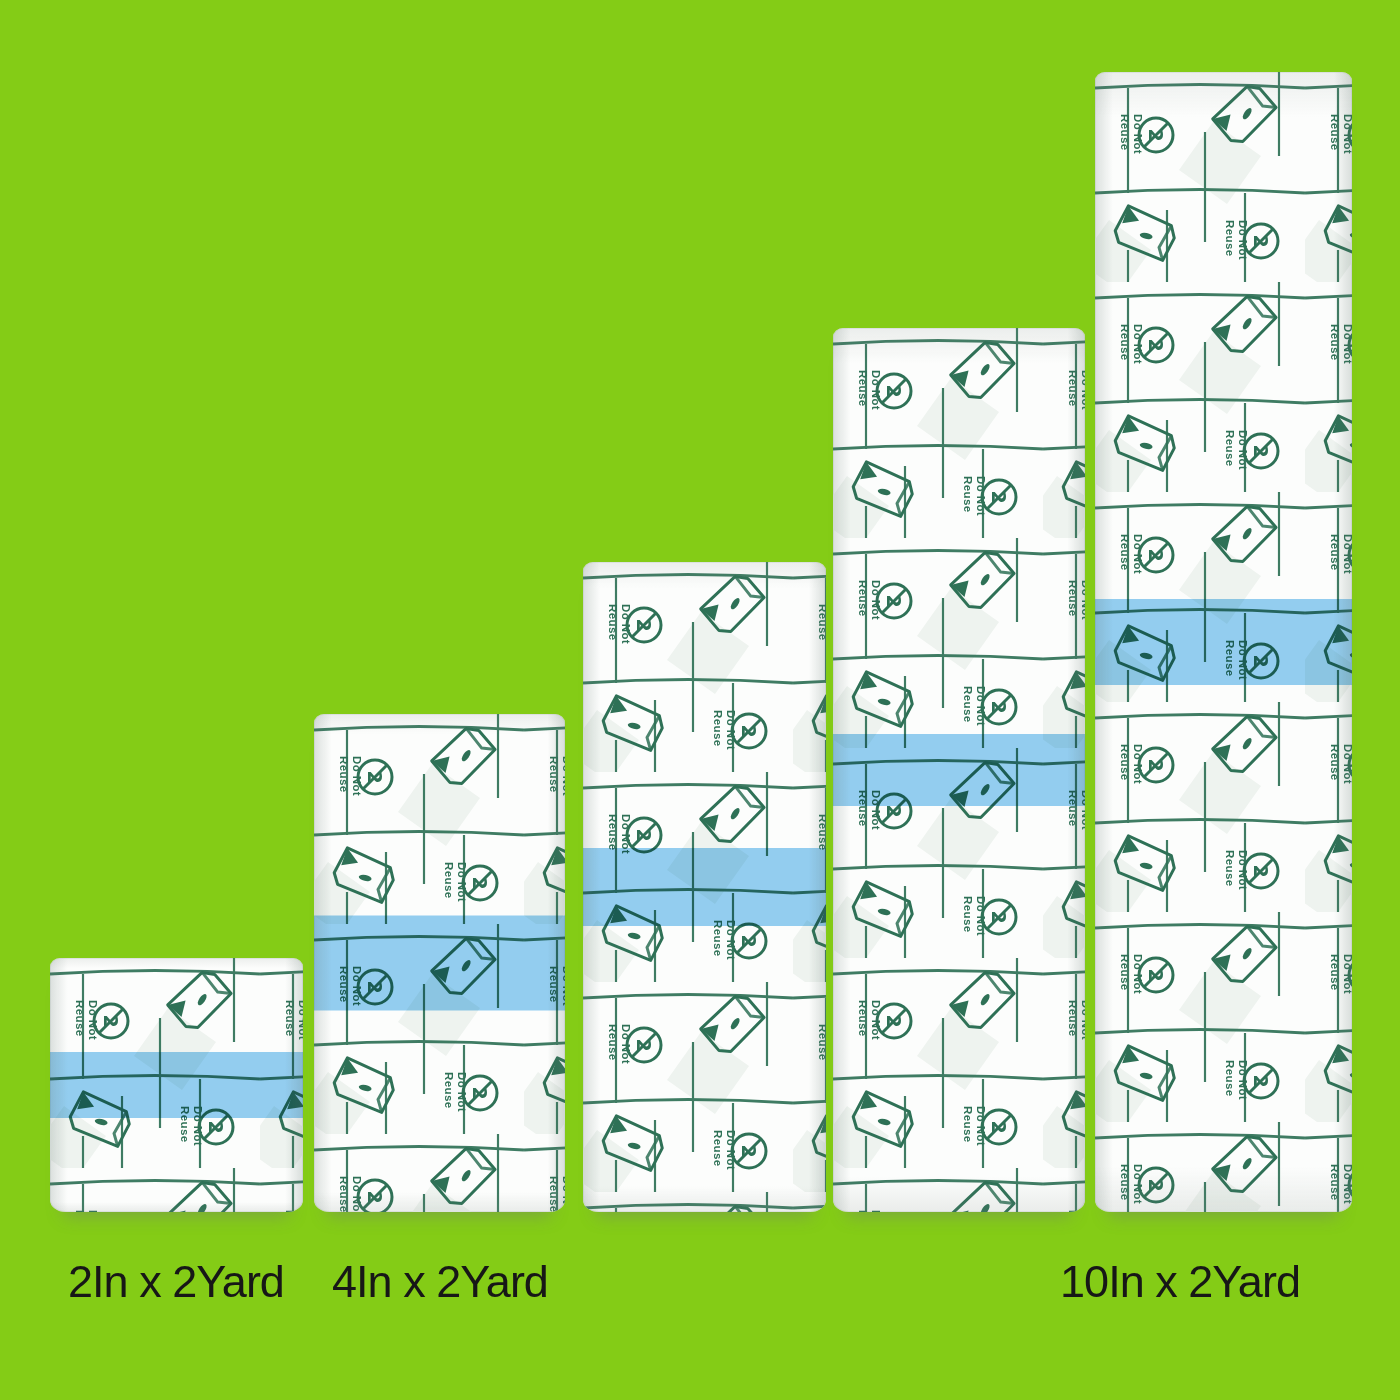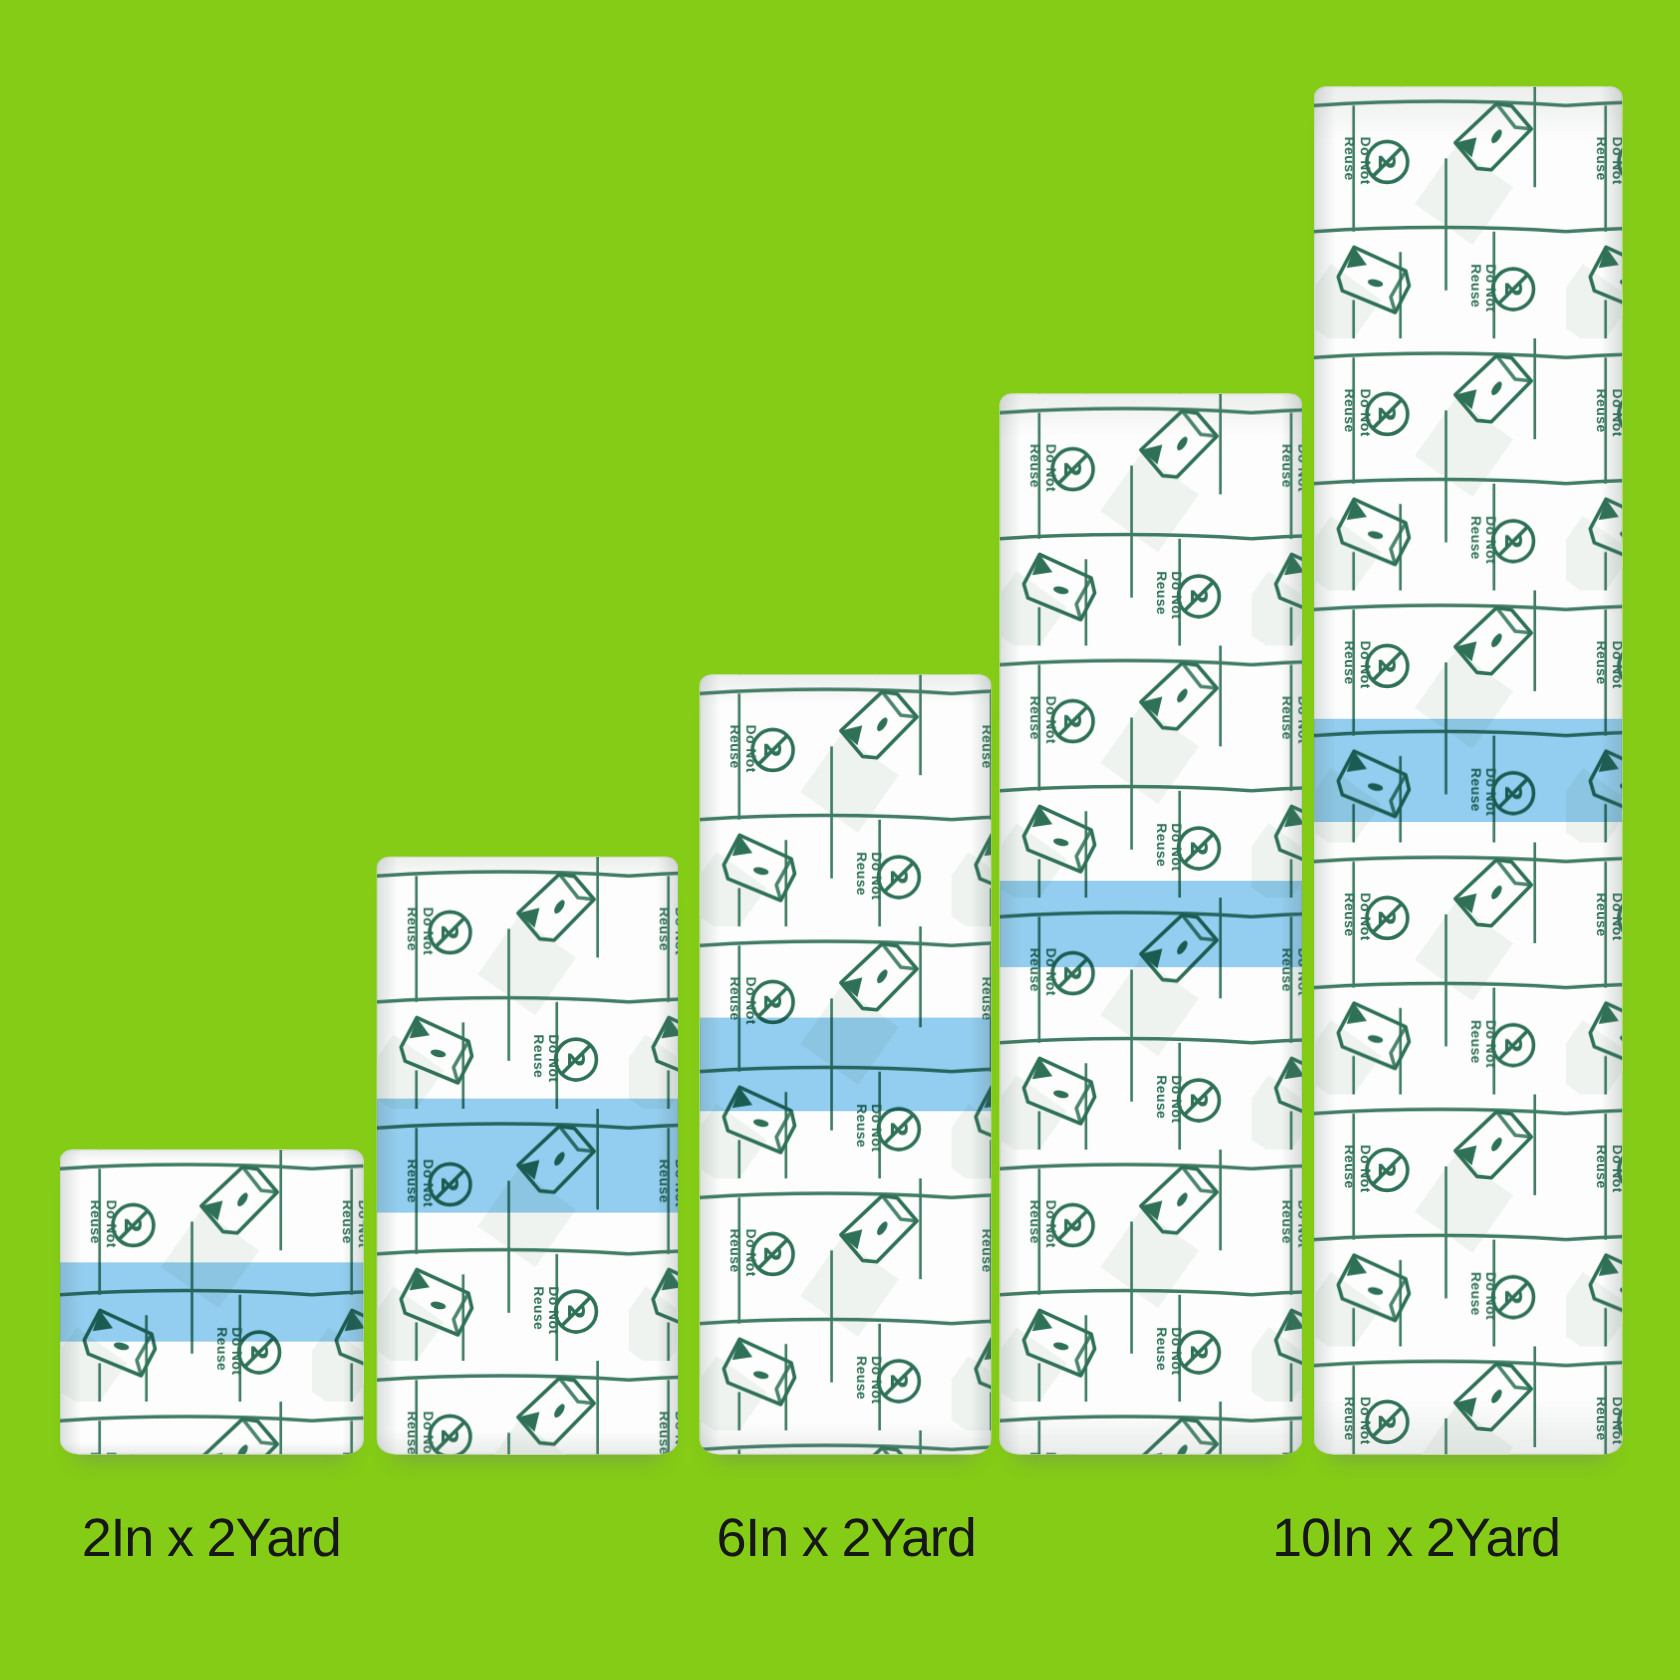--- a/index.html
+++ b/index.html
@@ -130,16 +130,16 @@
   </div>
 
   <div class="roll r5">
     <svg class="pat">
       <rect x="-96" y="-52" width="1500" height="1500" fill="url(#rollpat)"></rect>
     </svg>
     <div class="stripe"></div>
   </div>
 
   <div class="label l1">2In x 2Yard</div>
-  <div class="label l3">6In x 2Yard</div>
+  <div class="label l2">4In x 2Yard</div>
   <div class="label l5">10In x 2Yard</div>
 
 </div>
 
 </body></html>

